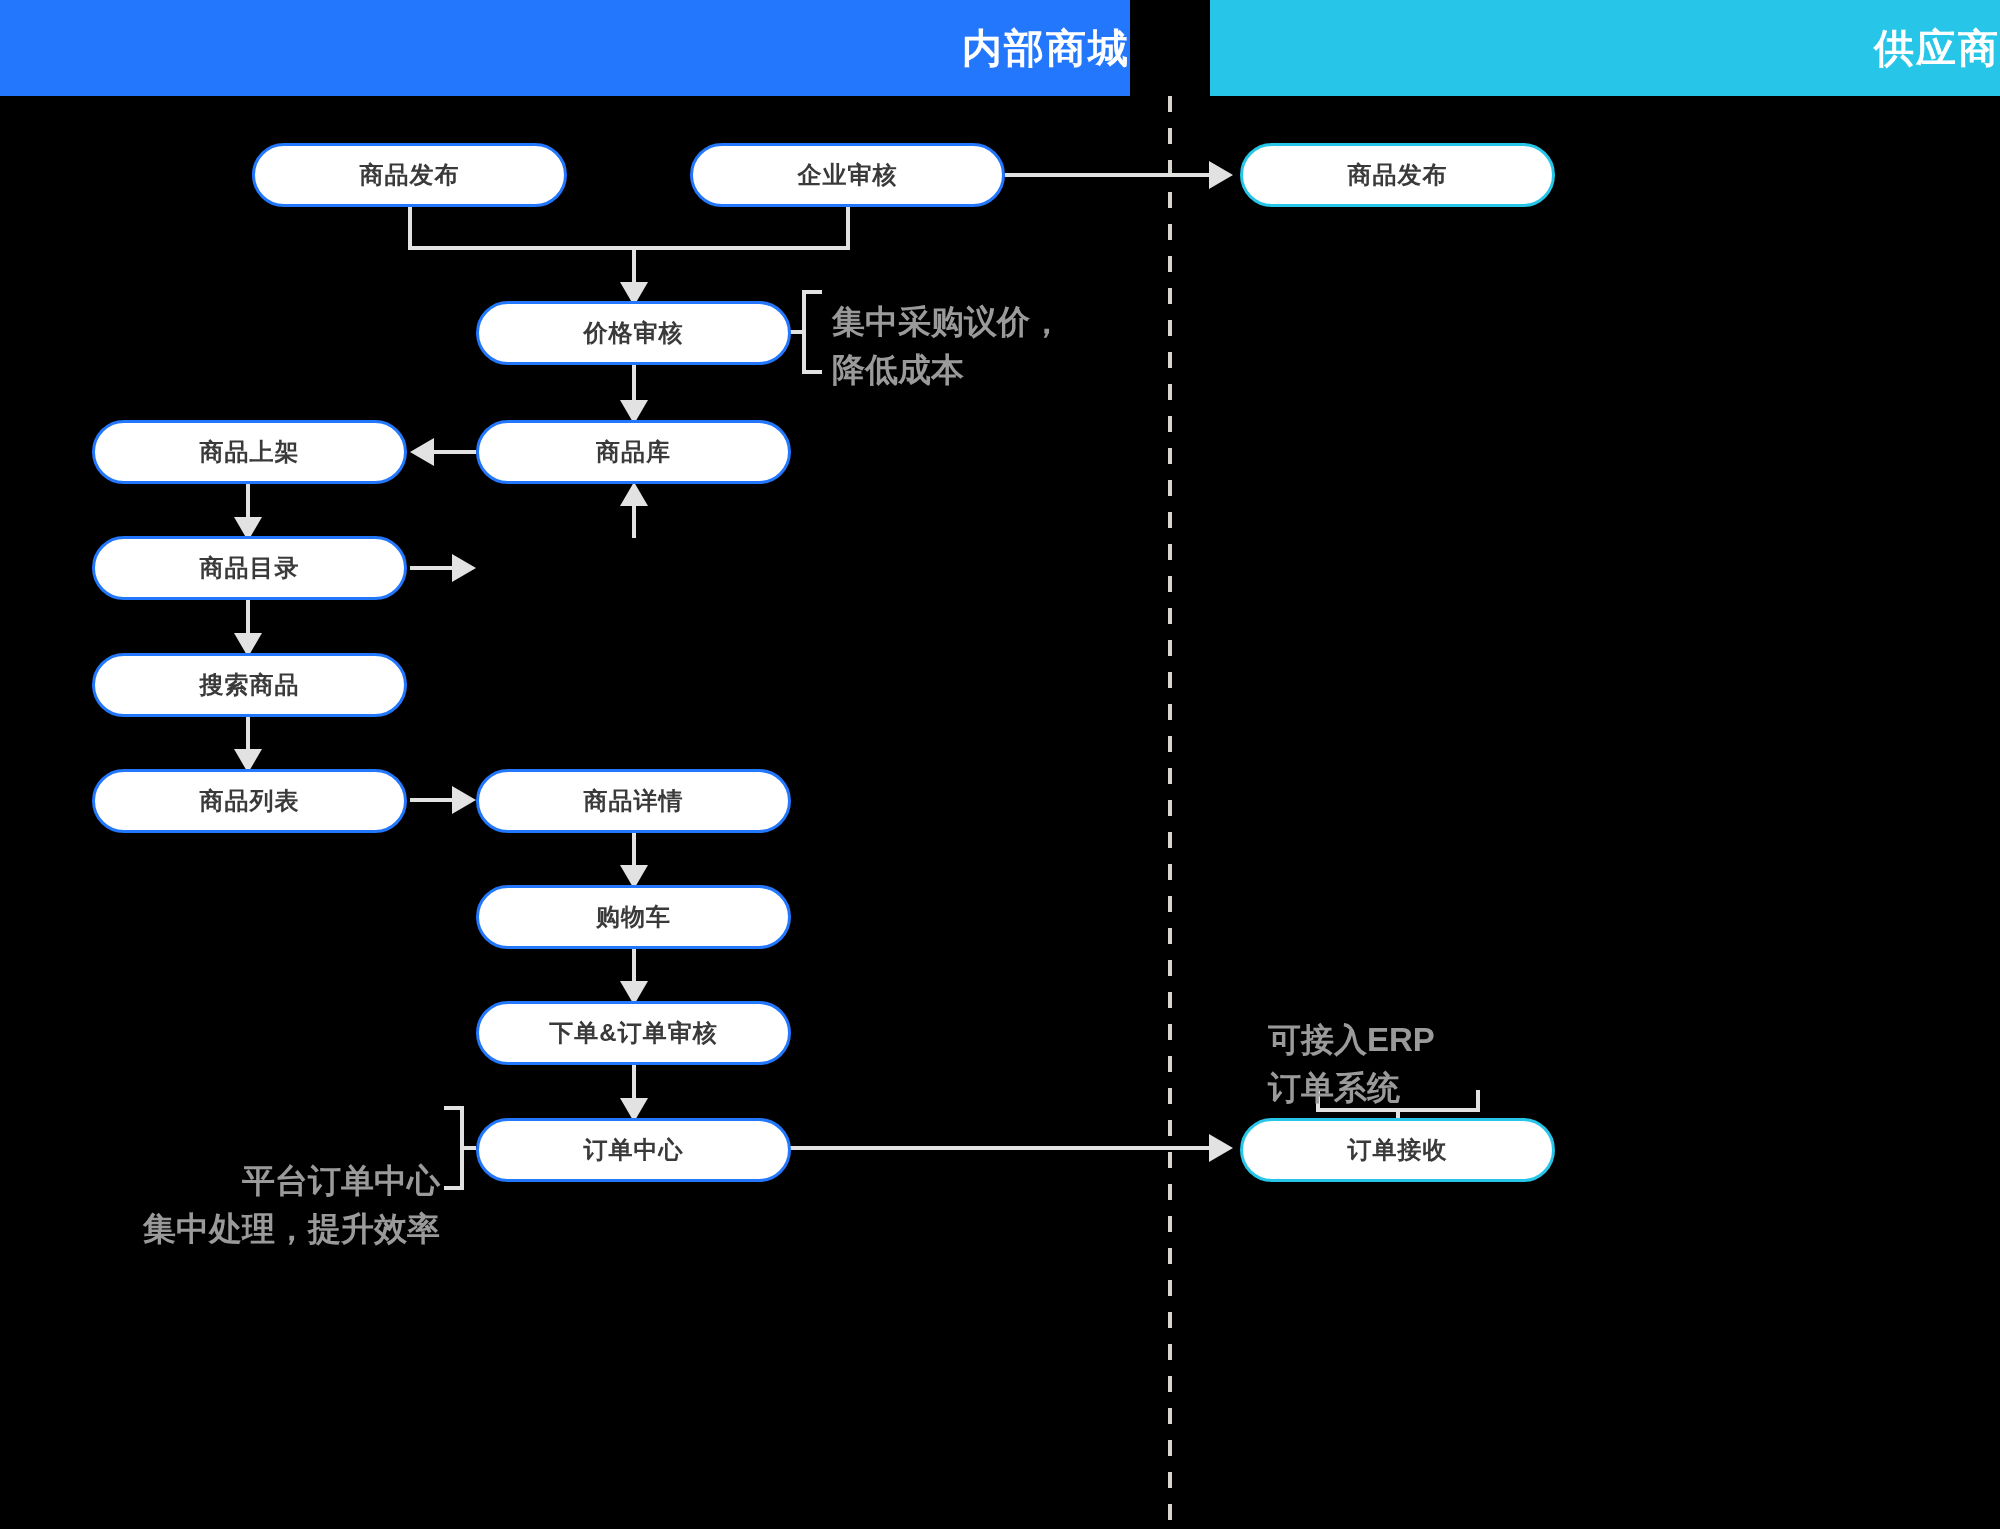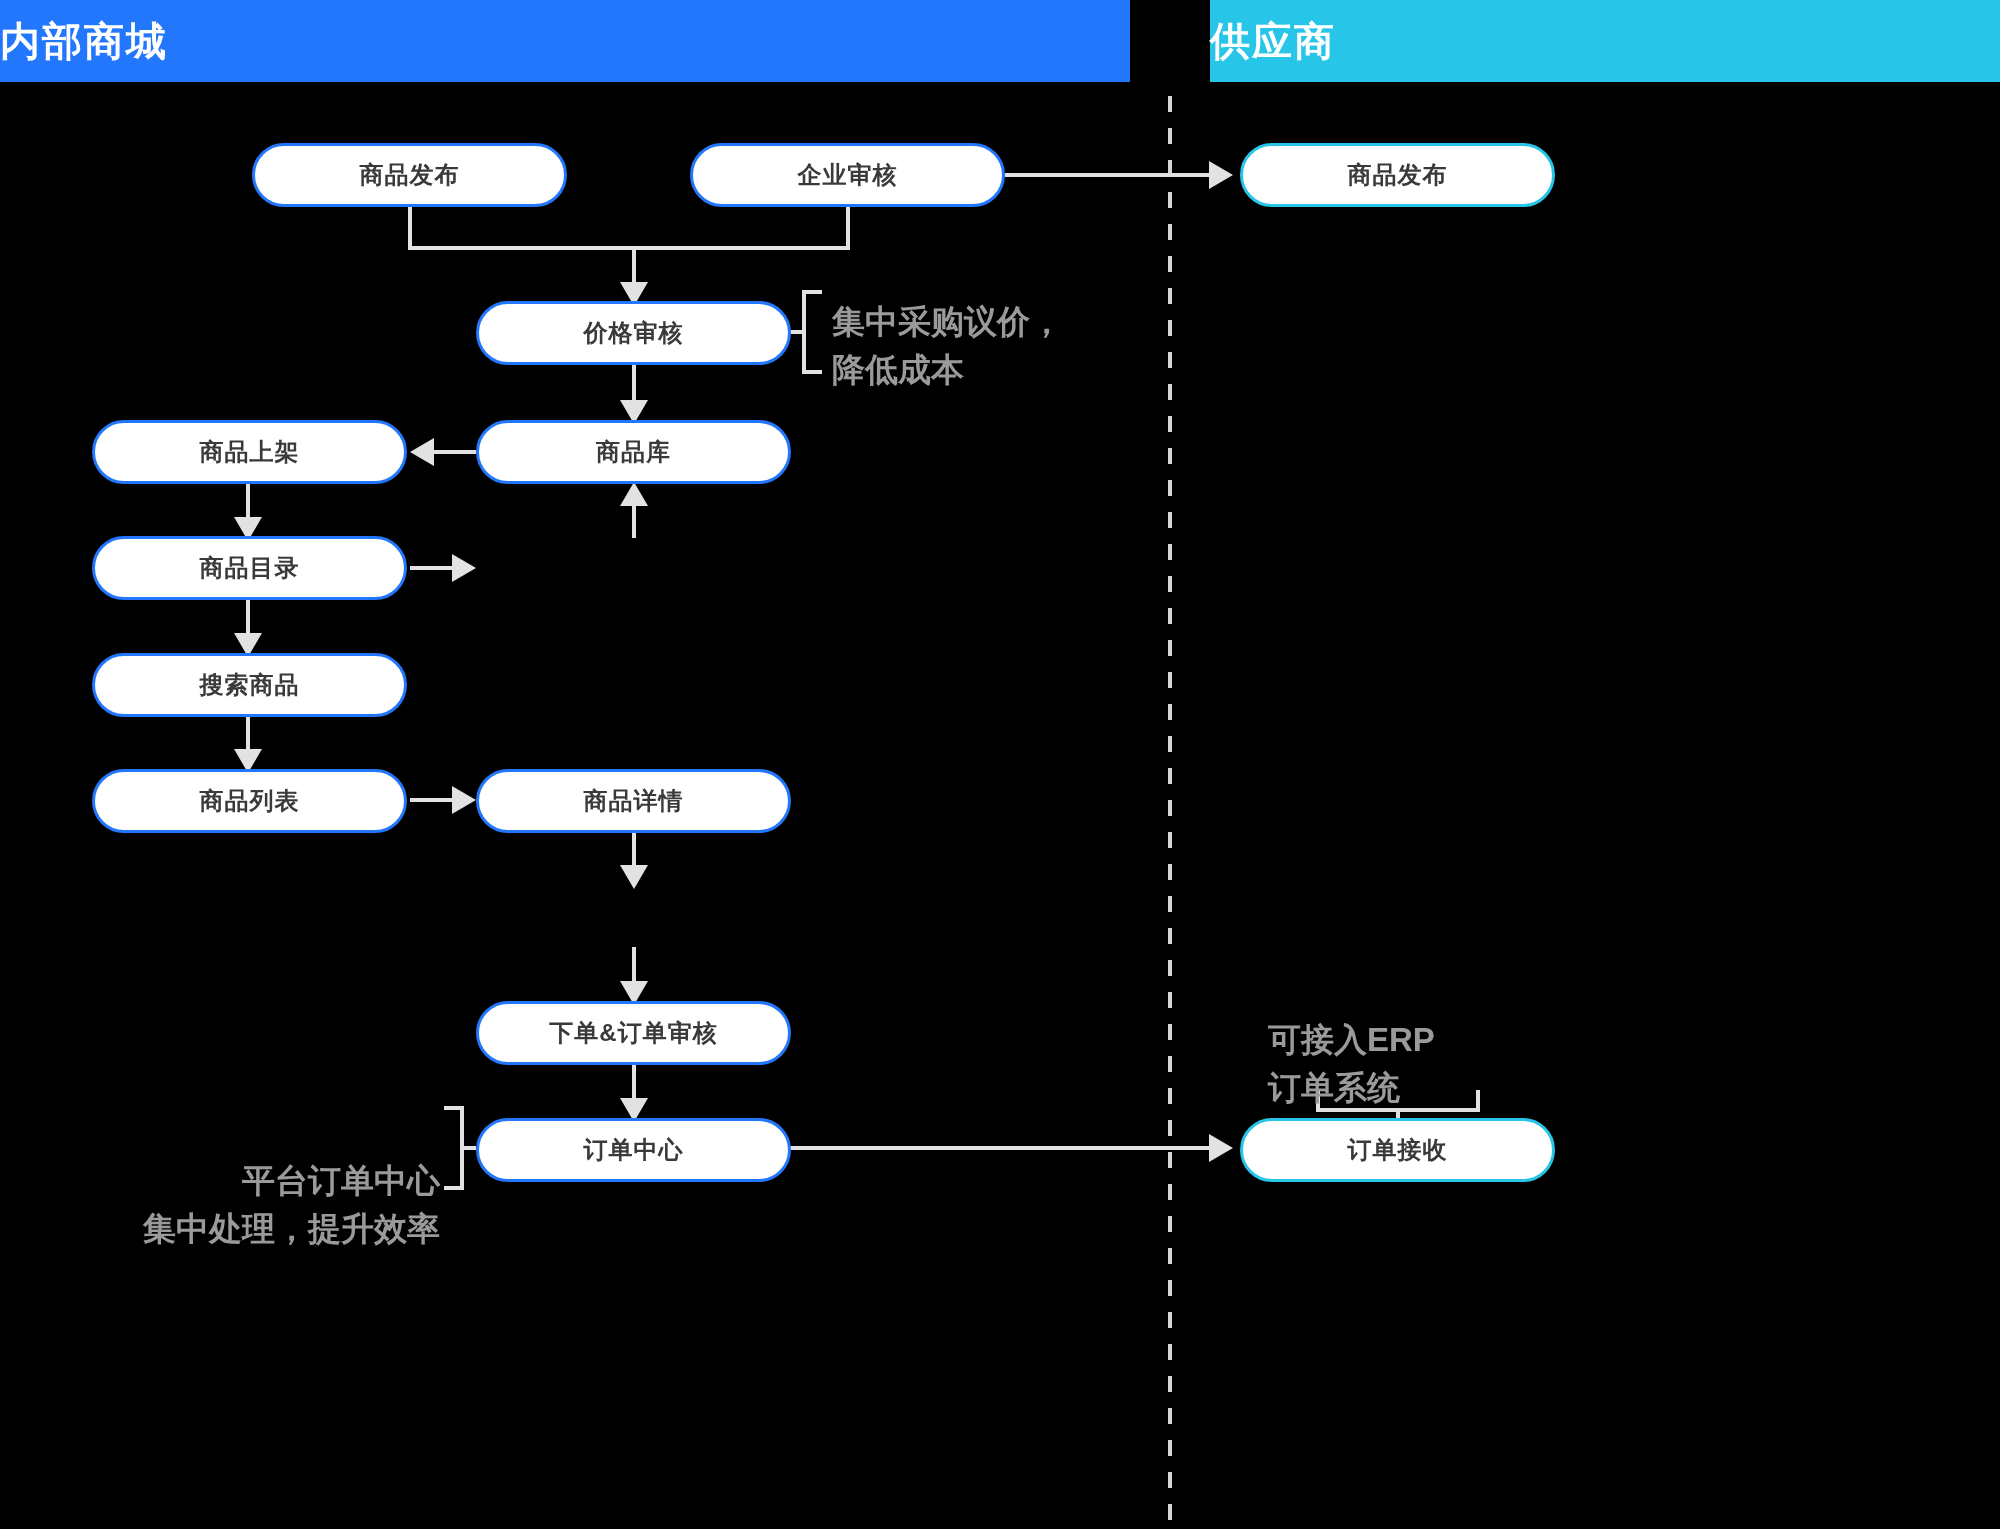--- a/index.html
+++ b/index.html
@@ -18,24 +18,24 @@
     position: relative;
     width: 2000px;
     height: 1529px;
     background: #000000;
   }
 
   
   .lane-bar {
     position: absolute;
     top: 0;
-    height: 82px;
+    height: 96px;
     display: flex;
     align-items: center;
-    justify-content: flex-start;
+    justify-content: flex-end;
     box-sizing: border-box;
   }
   .lane-bar .lane-title {
     color: #ffffff;
     font-size: 40px;
     font-weight: bold;
     letter-spacing: 2px;
     line-height: 1;
   }
   #lane-internal {
@@ -212,20 +212,23 @@
   </div>
 
   <div class="node" style="left:92px; top:769px; width:315px; height:64px;">
     <span>商品列表</span>
   </div>
 
   <div class="node" style="left:476px; top:769px; width:315px; height:64px;">
     <span>商品详情</span>
   </div>
 
+  <div class="node" style="left:476px; top:885px; width:315px; height:64px;">
+    <span>购物车</span>
+  </div>
 
   <div class="node" style="left:476px; top:1001px; width:315px; height:64px;">
     <span>下单&amp;订单审核</span>
   </div>
 
   <div class="node" style="left:476px; top:1118px; width:315px; height:64px;">
     <span>订单中心</span>
   </div>
 
   <div class="node supplier" style="left:1240px; top:143px; width:315px; height:64px;">

